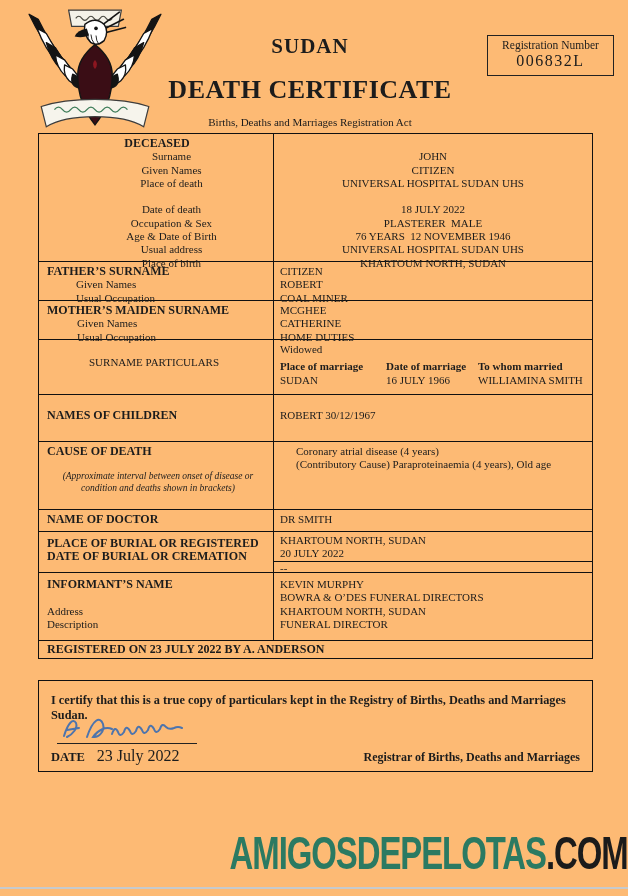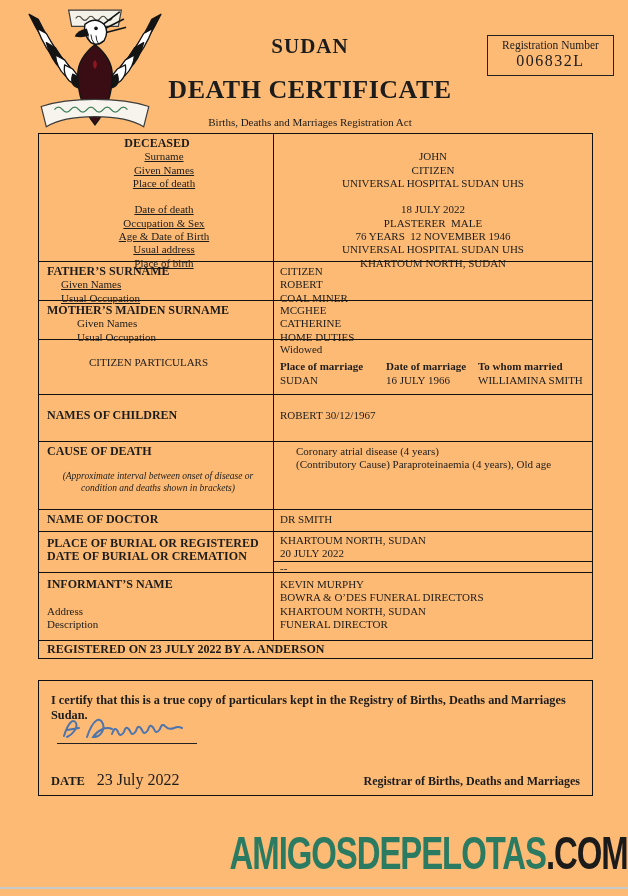--- a/index.html
+++ b/index.html
@@ -27,21 +27,21 @@
     position:absolute; left:38px; top:133px; width:555px;
     border:1.6px solid #111;
   }
   .trow { display:flex; border-top:1.5px solid #111; }
   .trow:first-child { border-top:none; }
   .cl { width:235px; border-right:1.5px solid #111; padding:3px 6px 0 8px; }
   .cr { flex:1; padding:3px 6px 0 6px; }
   .hd { font-weight:bold; font-size:12px; line-height:13.3px; }
   .lb { font-size:11px; line-height:13.3px; }
   .vl { font-size:11px; line-height:13.3px; white-space:nowrap; }
-  .ind1 { margin-left:14px;text-decoration:underline; }
+  .ind1 { margin-left:29px; }
   .ind2 { margin-left:30px; }
   .sp { height:13.3px; }
 
   .r-deceased { height:127px;text-align:center; }
   .r-father   { height:39px; }
   .r-mother   { height:39px; }
   .r-marital  { height:55px; }
   .r-children { height:47px; }
   .r-cause    { height:68px;gap:16px; }
   .r-doctor   { height:22px; }
@@ -60,21 +60,21 @@
   }
   .burial-cr { padding:0; display:flex; flex-direction:column; }
   .burial-up { padding:2px 6px 1px 6px; border-bottom:1.4px solid #111; }
   .burial-up .vl { line-height:12.9px; }
   .burial-dn { padding:0 6px; }
   .burial-dn .vl { line-height:12px; }
   .reg-cell { width:100%; padding:2px 6px 0 8px; }
 
   
   .certify {
-    position:absolute; left:38px; top:680px; width:555px; height:116px;
+    position:absolute; left:38px; top:680px; width:555px; height:92px;
     border:1.6px solid #111;
   }
   .certify-text { font-weight:bold; font-size:12.3px; padding:12px 14px 0 12px; }
   .sig-wrap { position:absolute; left:18px; top:30px; width:160px; }
   .sig-svg { display:block; width:150px; height:34px; }
   .sig-line { width:140px; border-bottom:1.6px solid #222; margin-top:-2px; }
   .certify-bottom {
     position:absolute; left:12px; right:12px; bottom:6px;
     display:flex; justify-content:space-between; align-items:baseline;
   }
@@ -204,21 +204,21 @@
       <div class="cr">
         <div class="vl">MCGHEE</div>
         <div class="vl">CATHERINE</div>
         <div class="vl">HOME DUTIES</div>
       </div>
     </div>
 
     <div class="trow r-marital">
       <div class="cl">
         <div class="sp"></div>
-        <div class="lb" style="margin-left:42px;">CITIZEN PARTICULARS</div>
+        <div class="lb" style="margin-left:42px;">SURNAME PARTICULARS</div>
       </div>
       <div class="cr">
         <div class="vl">Widowed</div>
         <div class="m-cols">
           <div class="m-col1">
             <div class="m-head">Place of marriage</div>
             <div class="vl">SUDAN</div>
           </div>
           <div class="m-col2">
             <div class="m-head">Date of marriage</div>

